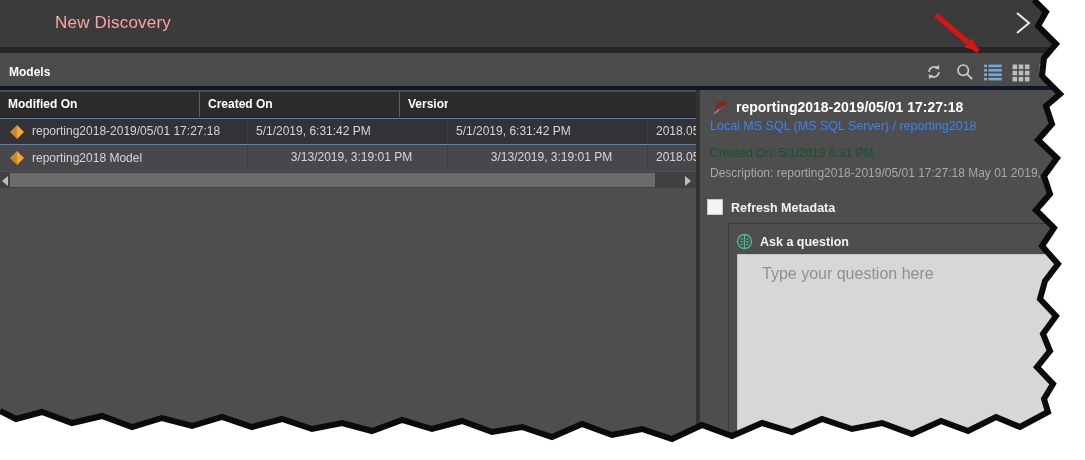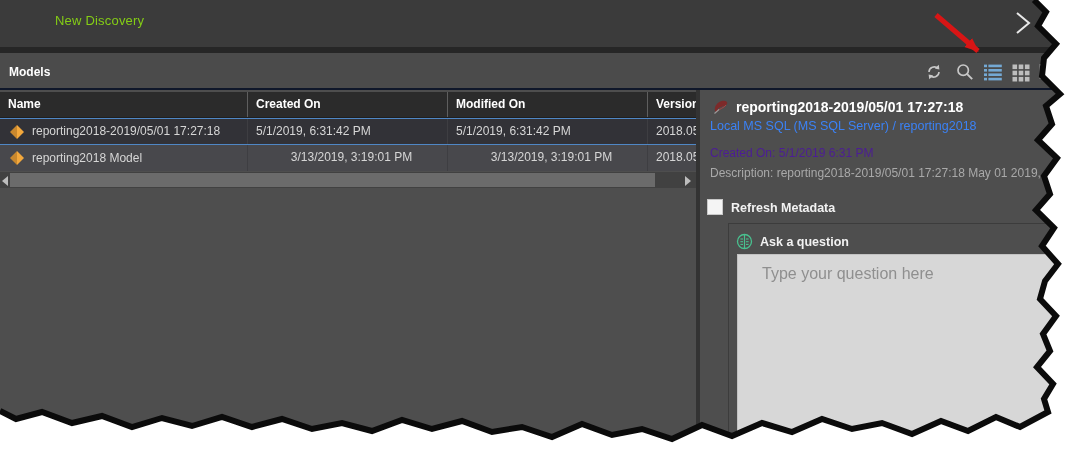--- a/index.html
+++ b/index.html
@@ -3,26 +3,26 @@
 <meta charset="utf-8">
 <style>
   * { margin:0; padding:0; box-sizing:border-box; }
   html,body { background:#ffffff; }
   body { font-family:"Liberation Sans", sans-serif; }
   #app { position:relative; width:1085px; height:460px; overflow:hidden; background:#ffffff; }
   .surface { position:absolute; left:0; top:0; width:1085px; height:460px; background:#4e4e4e; }
 
   
   .titlebar { position:absolute; left:0; top:0; width:1085px; height:47px; background:#3b3b3b; }
-  .title { position:absolute; left:55px; top:13px; font-size:13px; color:#84cc16; font-weight:400; letter-spacing:.2px; }
+  .title { position:absolute; left:55px; top:13px; font-size:17px; color:#fca5a5; font-weight:400; letter-spacing:.2px; }
   .chevron { position:absolute; left:1010px; top:10px; width:26px; height:26px; }
   .dark-sep { position:absolute; left:0; top:47px; width:1085px; height:6px; background:#262626; }
 
   
-  .toolbar { position:absolute; left:0; top:53px; width:1085px; height:37px; background:#4b4b4b; border-bottom:2px solid #0f172a; }
+  .toolbar { position:absolute; left:0; top:53px; width:1085px; height:37px; background:#4b4b4b; border-bottom:4px solid #0f172a; }
   .models-label { position:absolute; left:9px; top:12px; font-size:12px; font-weight:bold; color:#ffffff; }
   .tb-icon { position:absolute; top:9px; width:20px; height:20px; cursor:pointer; }
   .tb-refresh { left:924px; }
   .tb-search  { left:955px; }
   .tb-list    { left:983px; }
   .tb-grid    { left:1011px; }
   .tb-tree    { left:1037px; }
 
   
   .grid-table { position:absolute; left:0; top:92px; width:696px; }
@@ -46,21 +46,21 @@
   .hs-right { left:685px; border-top:5px solid transparent; border-bottom:5px solid transparent; border-left:6px solid #bdbdbd; }
 
   
   .v-divider { position:absolute; left:696px; top:90px; width:4px; height:370px; background:#333333; }
 
   
   .panel { position:absolute; left:700px; top:92px; width:385px; height:368px; }
   .p-icon { position:absolute; left:12px; top:7px; width:17px; height:17px; }
   .p-title { position:absolute; left:36px; top:7px; font-size:14px; font-weight:bold; color:#ffffff; white-space:nowrap; }
   .p-subtitle { position:absolute; left:10px; top:27px; font-size:12.5px; color:#3b82f6; white-space:nowrap; }
-  .p-created { position:absolute; left:10px; top:54px; font-size:12px; color:#4c1d95; white-space:nowrap; }
+  .p-created { position:absolute; left:10px; top:54px; font-size:12px; color:#14532d; white-space:nowrap; }
   .p-desc { position:absolute; left:10px; top:74px; font-size:12px; color:#a9a9a9; white-space:nowrap; }
   .checkbox { position:absolute; left:7px; top:107px; width:16px; height:16px; background:#f4f4f4; border:1px solid #c8c8c8; cursor:pointer; }
   .cb-label { position:absolute; left:31px; top:109px; font-size:12.5px; font-weight:bold; color:#f2f2f2; }
   .ask-box { position:absolute; left:12px; top:131px; width:372px; height:237px; border:1px solid #3c3c3c; border-right:none; border-bottom:none;margin-left:16px; }
   .ask-icon { position:absolute; left:7px; top:9px; width:17px; height:17px; }
   .ask-label { position:absolute; left:31px; top:11px; font-size:12.5px; font-weight:bold; color:#f2f2f2; }
   .question-box { position:absolute; left:8px; top:30px; width:326px; height:202px; background:#d7d7d7;
         border:1px solid #c2c2c2; resize:none; font-family:"Liberation Sans", sans-serif;
         font-size:16px; color:#555; padding:10px 24px; outline:none; }
   .question-box::placeholder { color:#8f8f8f; opacity:1; }
@@ -130,23 +130,22 @@
       <line x1="3.5" y1="10" x2="14" y2="10" stroke="#bdbdbd" stroke-width="1.6"></line>
       <line x1="3.5" y1="16" x2="12" y2="16" stroke="#bdbdbd" stroke-width="1.6"></line>
       <rect x="12" y="2.4" width="3.6" height="3.6" fill="#bdbdbd"></rect>
       <rect x="14" y="8.4" width="3.6" height="3.6" fill="#bdbdbd"></rect>
       <rect x="12" y="14.4" width="3.6" height="3.6" fill="#bdbdbd"></rect>
     </svg>
   </div>
 
   <div class="grid-table">
     <div class="thead">
-      <div class="th c-name">Name</div>
+      <div class="th c-modified">Modified On</div>
       <div class="th c-created">Created On</div>
-      <div class="th c-modified">Modified On</div>
       <div class="th c-version">Version</div>
     </div>
 
     <div class="row selected">
       <div class="td c-name name-cell">
         <svg width="16" height="16" viewBox="0 0 16 16">
           <polygon points="8,1 8,15 1,8" fill="#c9882e"></polygon>
           <polygon points="8,1 15,8 8,15" fill="#f3a83c"></polygon>
         </svg>
         <span>reporting2018-2019/05/01 17:27:18</span>

